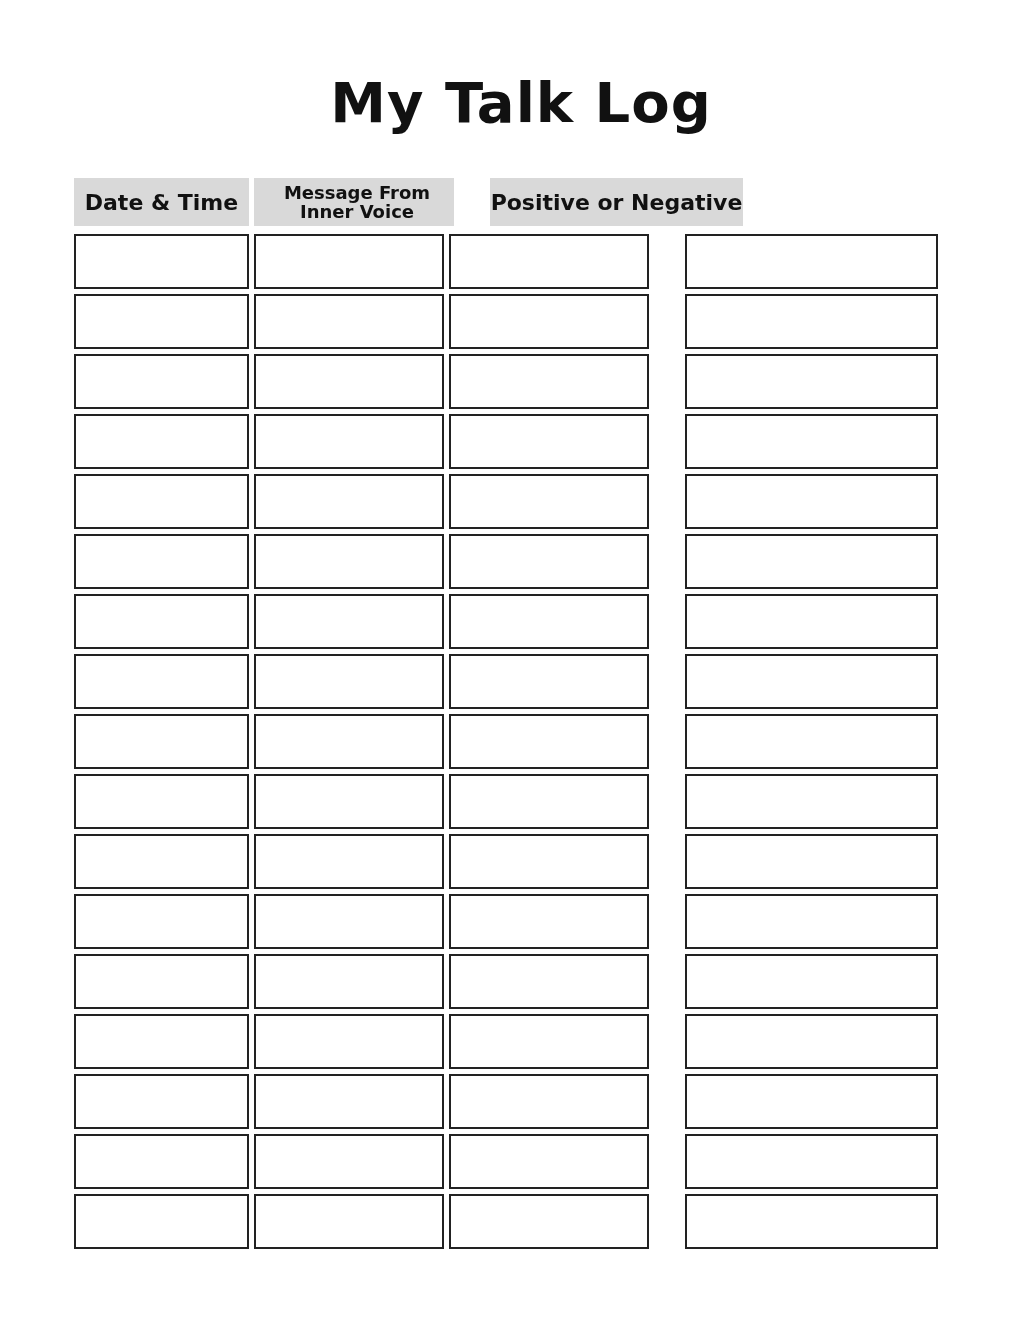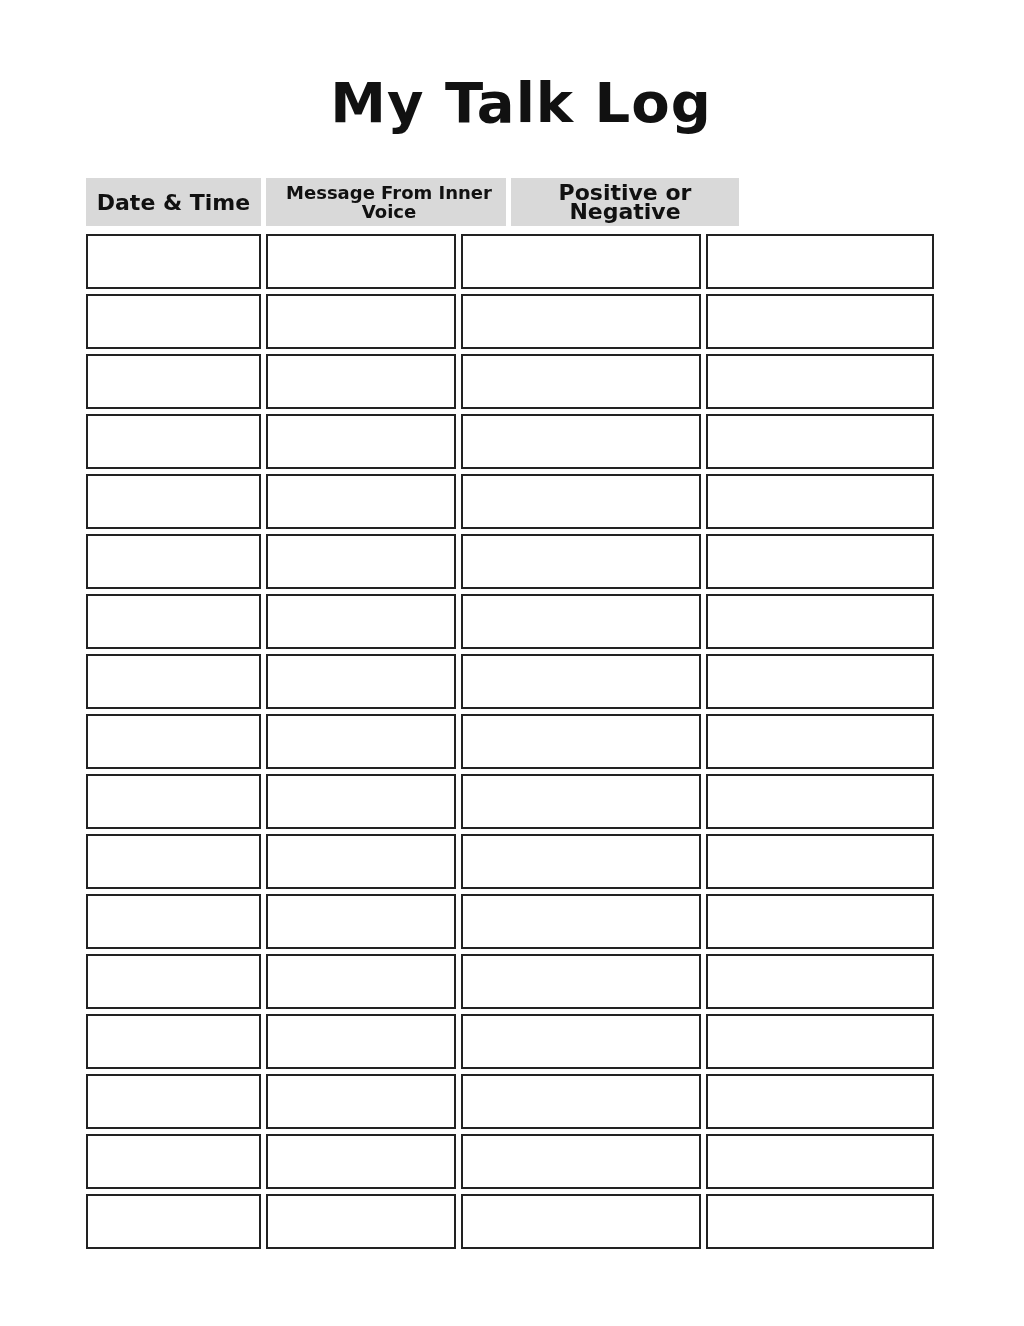--- a/index.html
+++ b/index.html
@@ -1,29 +1,29 @@
 <!DOCTYPE html>
 <html><head>
 <meta charset="utf-8">
 <style>
   html, body { margin: 0; padding: 0; background: #ffffff; }
   body { width: 1024px; height: 1326px; position: relative; overflow: hidden;
          font-family: "DejaVu Sans", sans-serif; color: #111; }
   .title { position: absolute; left: 9px; width: 1024px; top: 70px; text-align: center;
            font-size: 56px; font-weight: bold; letter-spacing: 1px; }
-  .grid { position: absolute; left: 86px; top: 178px; }
+  .grid { position: absolute; left: 74px; top: 178px; }
   .hdr-row { display: flex; height: 48px; }
   .hdr { background: #d9d9d9; display: flex; align-items: center; justify-content: center;
          text-align: center; font-weight: bold; box-sizing: border-box; margin-right: 5px; line-height: 19px; }
   .hdr.big { font-size: 22px; }
   .hdr.small { font-size: 18px; }
   .rows { margin-top: 8px; }
   .row { display: flex; height: 55px; margin-bottom: 5px; }
   .cell { box-sizing: border-box; border: 2px solid #222; background: #fff; margin-right: 5px; height: 55px; }
-  .c0 { width: 175px; } .c1 { width: 190px; } .c2 { width: 240px; padding-left: 6px; } .c3 { width: 228px; margin-right: 0; }
+  .c0 { width: 175px; } .c1 { width: 190px; } .c2 { width: 200px; padding-left: 6px; } .c3 { width: 253px; margin-right: 0; margin-left: 31px; }
 </style>
 </head>
 <body>
 
 <div class="title">My Talk Log</div>
 
 <div class="grid">
   <div class="hdr-row">
     <div class="hdr big c0">Date &amp; Time</div>
     <div class="hdr small c2">Message From Inner Voice</div>

